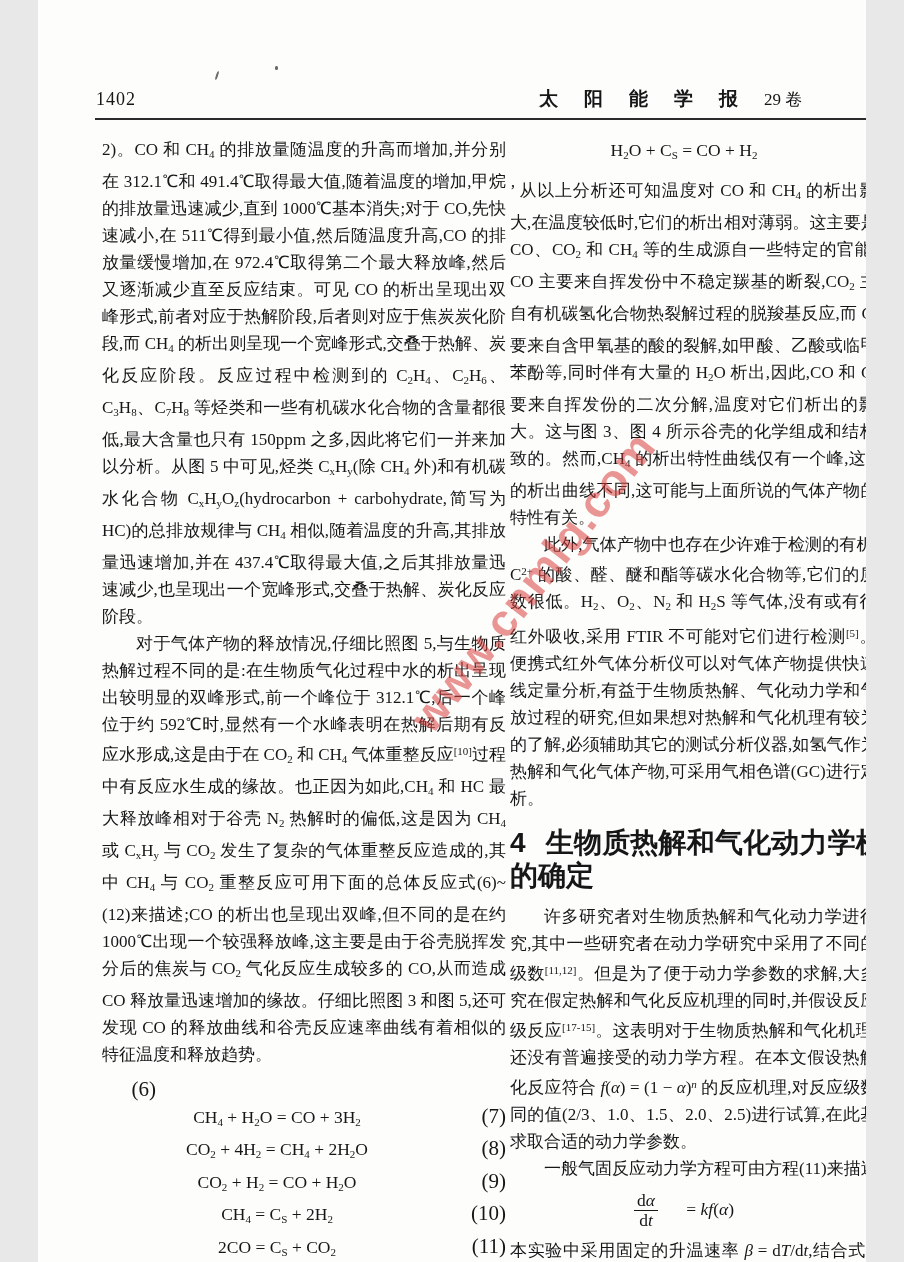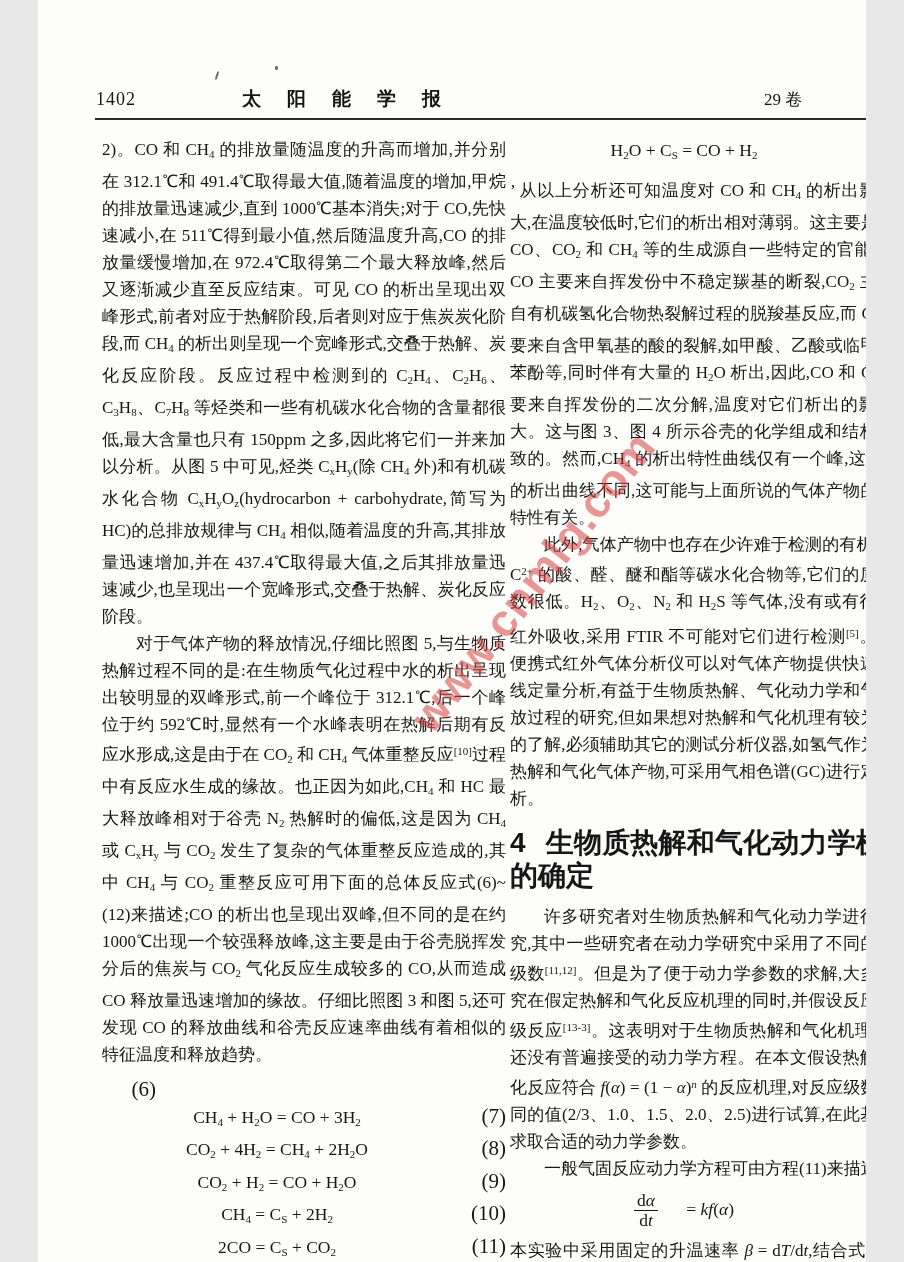--- a/index.html
+++ b/index.html
@@ -1,21 +1,21 @@
 <!DOCTYPE html>
 <html><head>
 <meta charset="utf-8">
 <style>
   html,body{margin:0;padding:0;background:#e8e8e8;}
   .page{position:relative;width:828px;height:1262px;margin:0 auto;background:#fdfdfc;
         color:#161616;font-family:"Liberation Serif",serif;overflow:hidden;}
   
   .header-row{position:absolute;top:86px;left:58px;width:788px;display:flex;align-items:baseline;}
   .page-num{width:120px;font-size:18px;letter-spacing:1px;}
-  .journal-title{flex:1;text-align:left;font-size:19px;font-weight:bold;letter-spacing:26px;padding-left:26px;}
+  .journal-title{flex:1;text-align:right;font-size:19px;font-weight:bold;letter-spacing:26px;padding-left:26px;}
   .volume{width:120px;text-align:left;font-size:17px;}
   .rule{position:absolute;top:118px;left:57px;width:789px;height:2px;background:#2b2b2b;}
   
   .col{position:absolute;top:136px;}
   .col-left{left:64px;width:404px;}
   .col-right{left:472px;width:402px;}
   p.body{margin:0;font-size:17px;line-height:27px;text-align:justify;}
   .ind{text-indent:2em;}
   sub{font-size:11px;vertical-align:-3px;}
   sup{font-size:11px;vertical-align:5px;}
@@ -93,21 +93,21 @@
   <div class="col col-right">
     <div class="eq eq12">
       <span class="f">H<sub>2</sub>O + C<sub>S</sub> = CO + H<sub>2</sub></span>
       <span class="n">(12)</span>
     </div>
     <p class="body">’ 从以上分析还可知温度对 CO 和 CH<sub>4</sub> 的析出影响较大,在温度较低时,它们的析出相对薄弱。这主要是因为 CO、CO<sub>2</sub> 和 CH<sub>4</sub> 等的生成源自一些特定的官能团,如 CO 主要来自挥发份中不稳定羰基的断裂,CO<sub>2</sub> 主要来自有机碳氢化合物热裂解过程的脱羧基反应,而 CH<sub>4</sub> 主要来自含甲氧基的酸的裂解,如甲酸、乙酸或临甲氧基苯酚等,同时伴有大量的 H<sub>2</sub>O 析出,因此,CO 和 CH<sub>4</sub> 主要来自挥发份的二次分解,温度对它们析出的影响较大。这与图 3、图 4 所示谷壳的化学组成和结构是一致的。然而,CH<sub>4</sub> 的析出特性曲线仅有一个峰,这与 CO 的析出曲线不同,这可能与上面所说的气体产物的形成特性有关。</p>
     <p class="body ind">此外,气体产物中也存在少许难于检测的有机物,如 C<sup>2+</sup> 的酸、醛、醚和酯等碳水化合物等,它们的质量分数很低。H<sub>2</sub>、O<sub>2</sub>、N<sub>2</sub> 和 H<sub>2</sub>S 等气体,没有或有很弱的红外吸收,采用 FTIR 不可能对它们进行检测<sup>[5]</sup>。利用便携式红外气体分析仪可以对气体产物提供快速和在线定量分析,有益于生物质热解、气化动力学和气体释放过程的研究,但如果想对热解和气化机理有较为深入的了解,必须辅助其它的测试分析仪器,如氢气作为主要热解和气化气体产物,可采用气相色谱(GC)进行定量分析。</p>
     <div class="sec-head">
       <span class="no">4</span><span>生物质热解和气化动力学机理的确定</span>
     </div>
-    <p class="body ind">许多研究者对生物质热解和气化动力学进行了研究,其中一些研究者在动力学研究中采用了不同的反应级数<sup>[11,12]</sup>。但是为了便于动力学参数的求解,大多数研究在假定热解和气化反应机理的同时,并假设反应为一级反应<sup>[13-3]</sup>。这表明对于生物质热解和气化机理,目前还没有普遍接受的动力学方程。在本文假设热解和气化反应符合 <i>f</i>(<i>α</i>) = (1 − <i>α</i>)<sup><i>n</i></sup> 的反应机理,对反应级数取不同的值(2/3、1.0、1.5、2.0、2.5)进行试算,在此基础上求取合适的动力学参数。</p>
+    <p class="body ind">许多研究者对生物质热解和气化动力学进行了研究,其中一些研究者在动力学研究中采用了不同的反应级数<sup>[11,12]</sup>。但是为了便于动力学参数的求解,大多数研究在假定热解和气化反应机理的同时,并假设反应为一级反应<sup>[17-15]</sup>。这表明对于生物质热解和气化机理,目前还没有普遍接受的动力学方程。在本文假设热解和气化反应符合 <i>f</i>(<i>α</i>) = (1 − <i>α</i>)<sup><i>n</i></sup> 的反应机理,对反应级数取不同的值(2/3、1.0、1.5、2.0、2.5)进行试算,在此基础上求取合适的动力学参数。</p>
     <p class="body ind">一般气固反应动力学方程可由方程(11)来描述:</p>
     <div class="eq13">
       <span class="f">
         <span class="frac">
           <span class="t">d<i>α</i></span>
           <span class="b">d<i>t</i></span>
         </span>
         <span>= <i>kf</i>(<i>α</i>)</span>
       </span>
       <span class="n">(13)</span>

